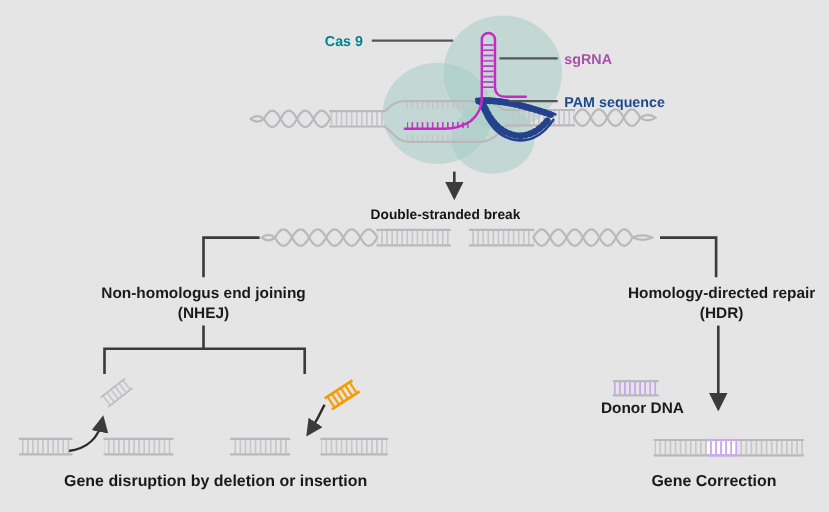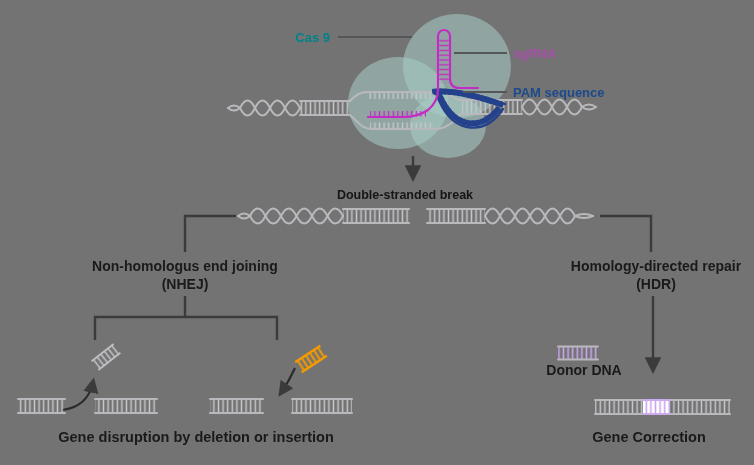--- a/index.html
+++ b/index.html
@@ -1,16 +1,16 @@
 <!DOCTYPE html>
 <html><head>
 <meta charset="utf-8">
 <style>
   html,body{margin:0;padding:0;background:#ffffff;}
-  .stage{position:relative;width:754px;height:465px;background:#737373;overflow:hidden;
+  .stage{position:relative;width:754px;height:465px;background:#e5e5e5;overflow:hidden;
          font-family:"Liberation Sans","DejaVu Sans",sans-serif;}
   svg{display:block;}
   text{font-family:"Liberation Sans","DejaVu Sans",sans-serif;font-weight:bold;}
   .lbl-sm{font-size:13px;}
   .lbl-dsb{font-size:12.5px;fill:#151515;}
   .lbl-branch{font-size:14px;fill:#1a1a1a;}
   .lbl-outcome{font-size:14.5px;fill:#1a1a1a;}
   .rail{stroke:#b9b9bd;stroke-width:2;fill:none;stroke-linecap:round;}
   .twist{stroke:#b9b9bd;stroke-width:2;fill:none;stroke-linecap:round;}
   .darkline{stroke:#3b3b3b;stroke-width:2.4;fill:none;}

